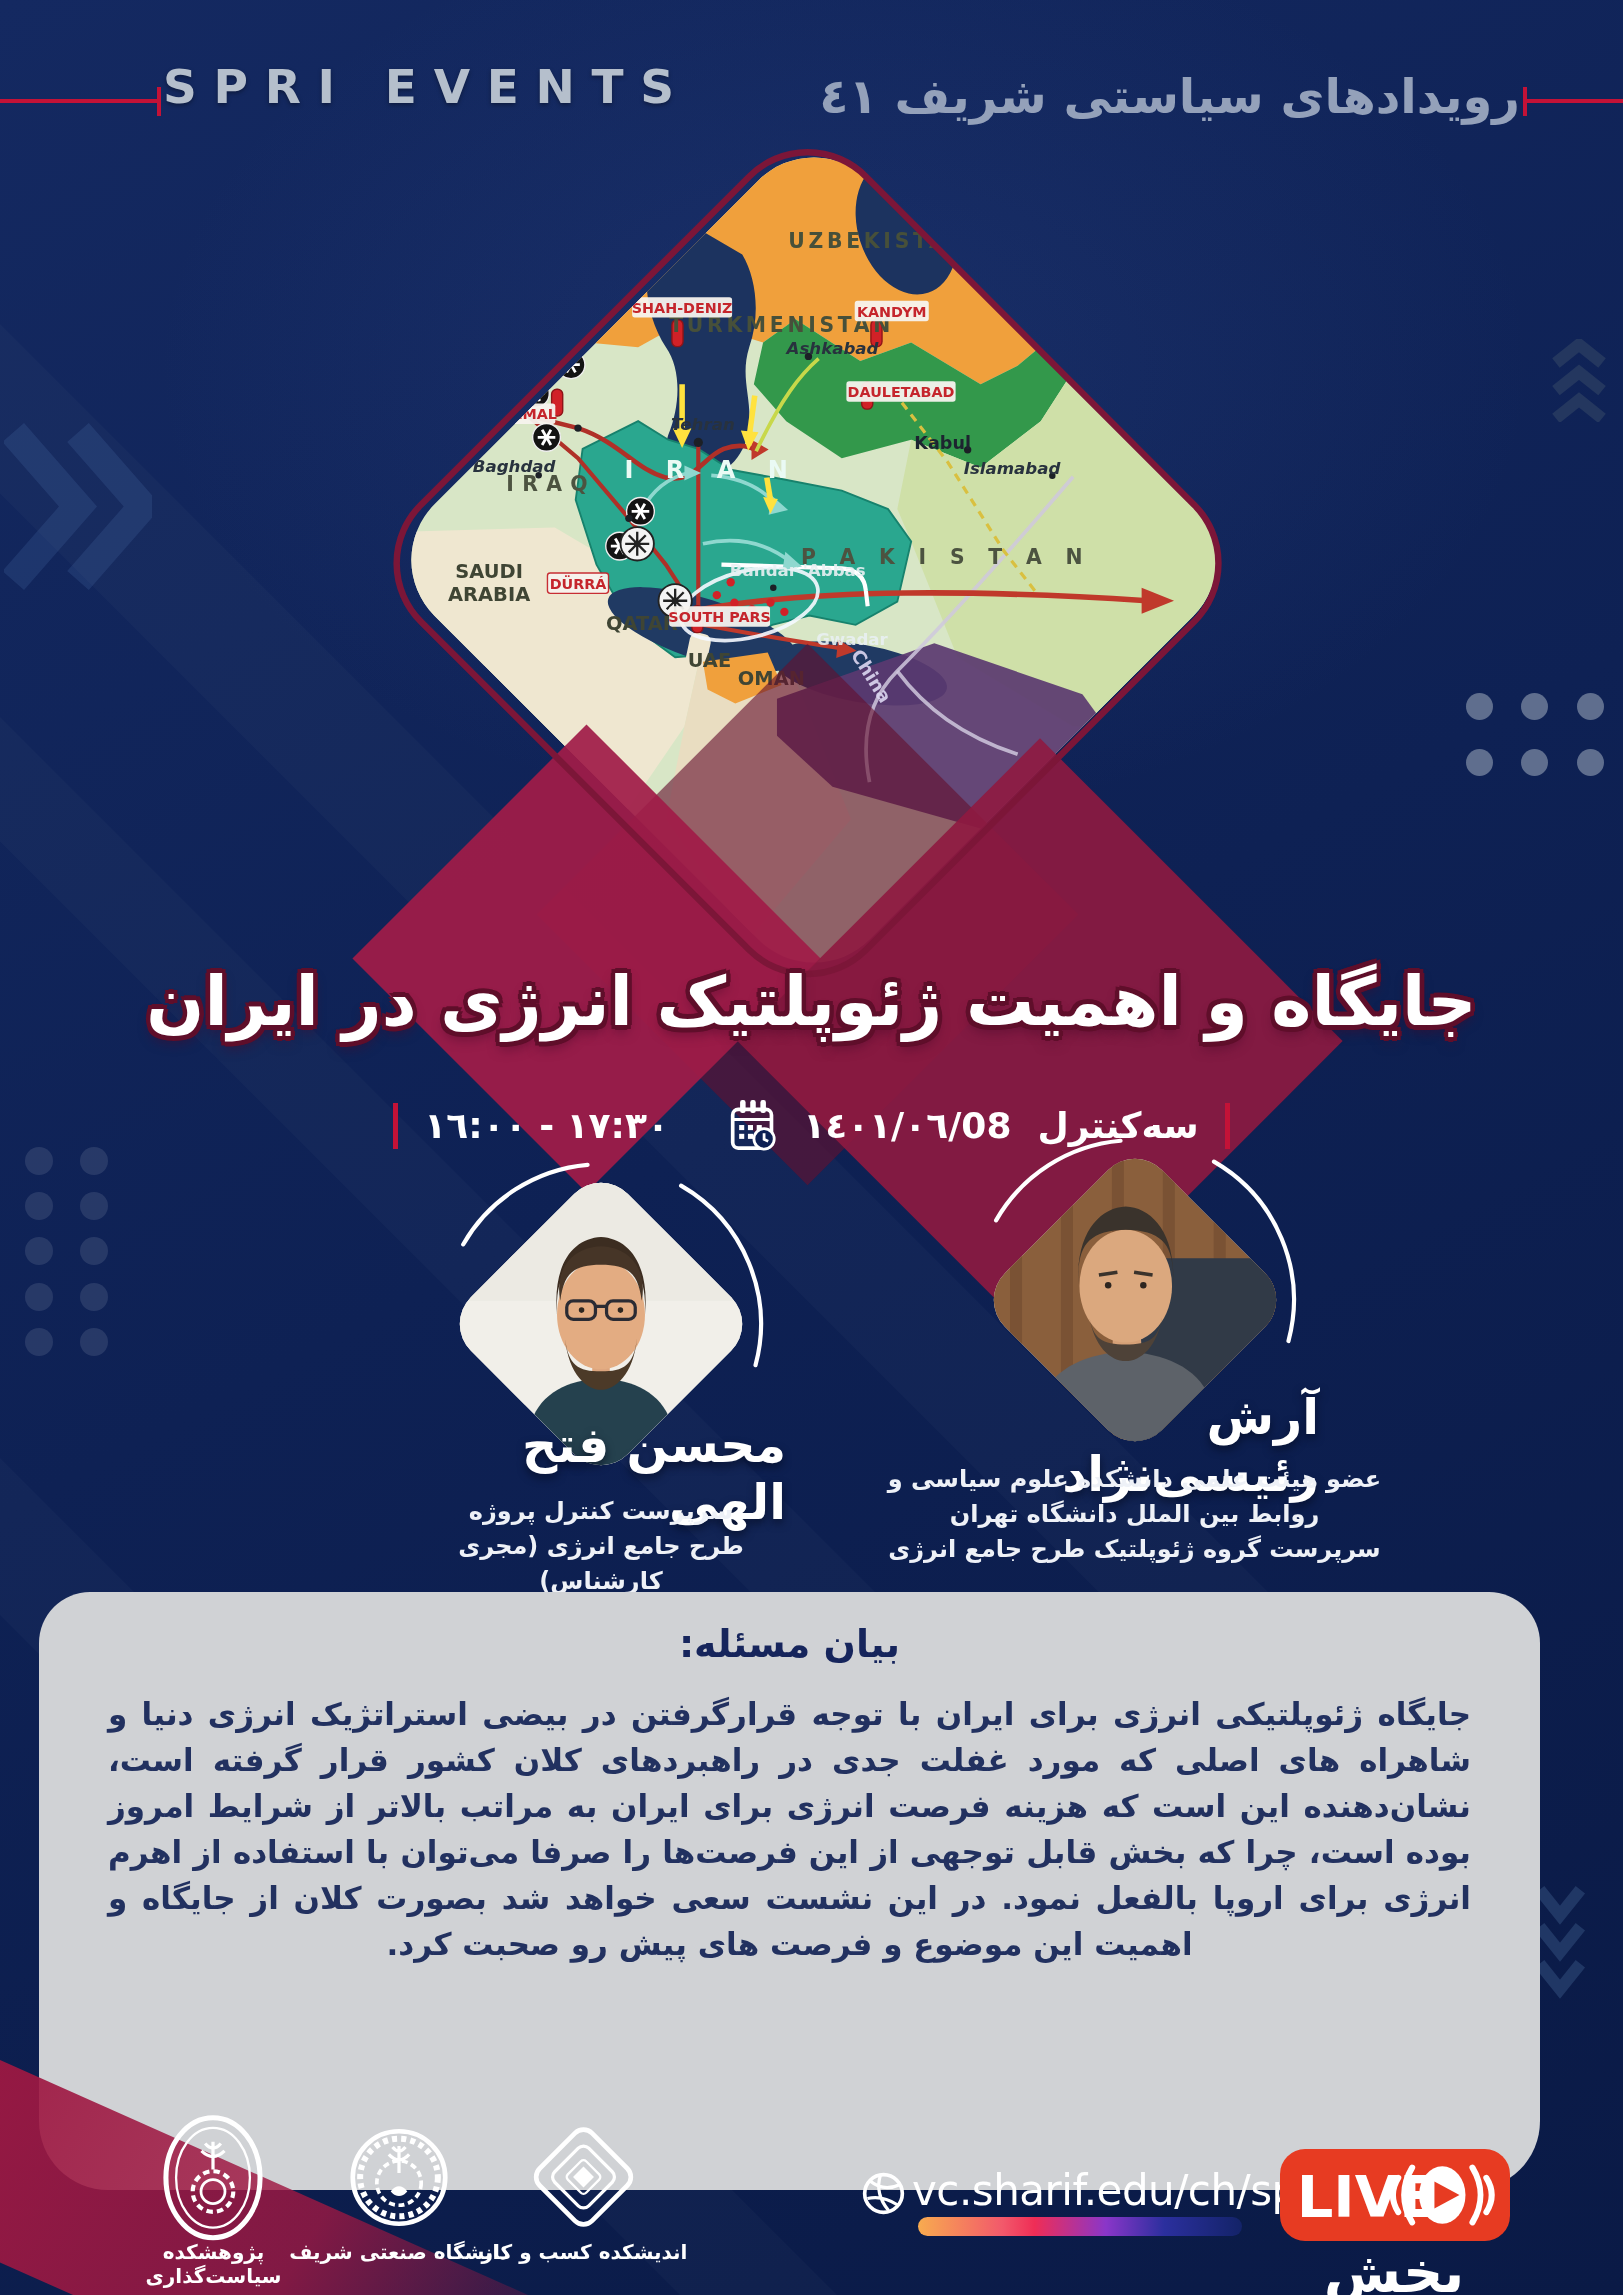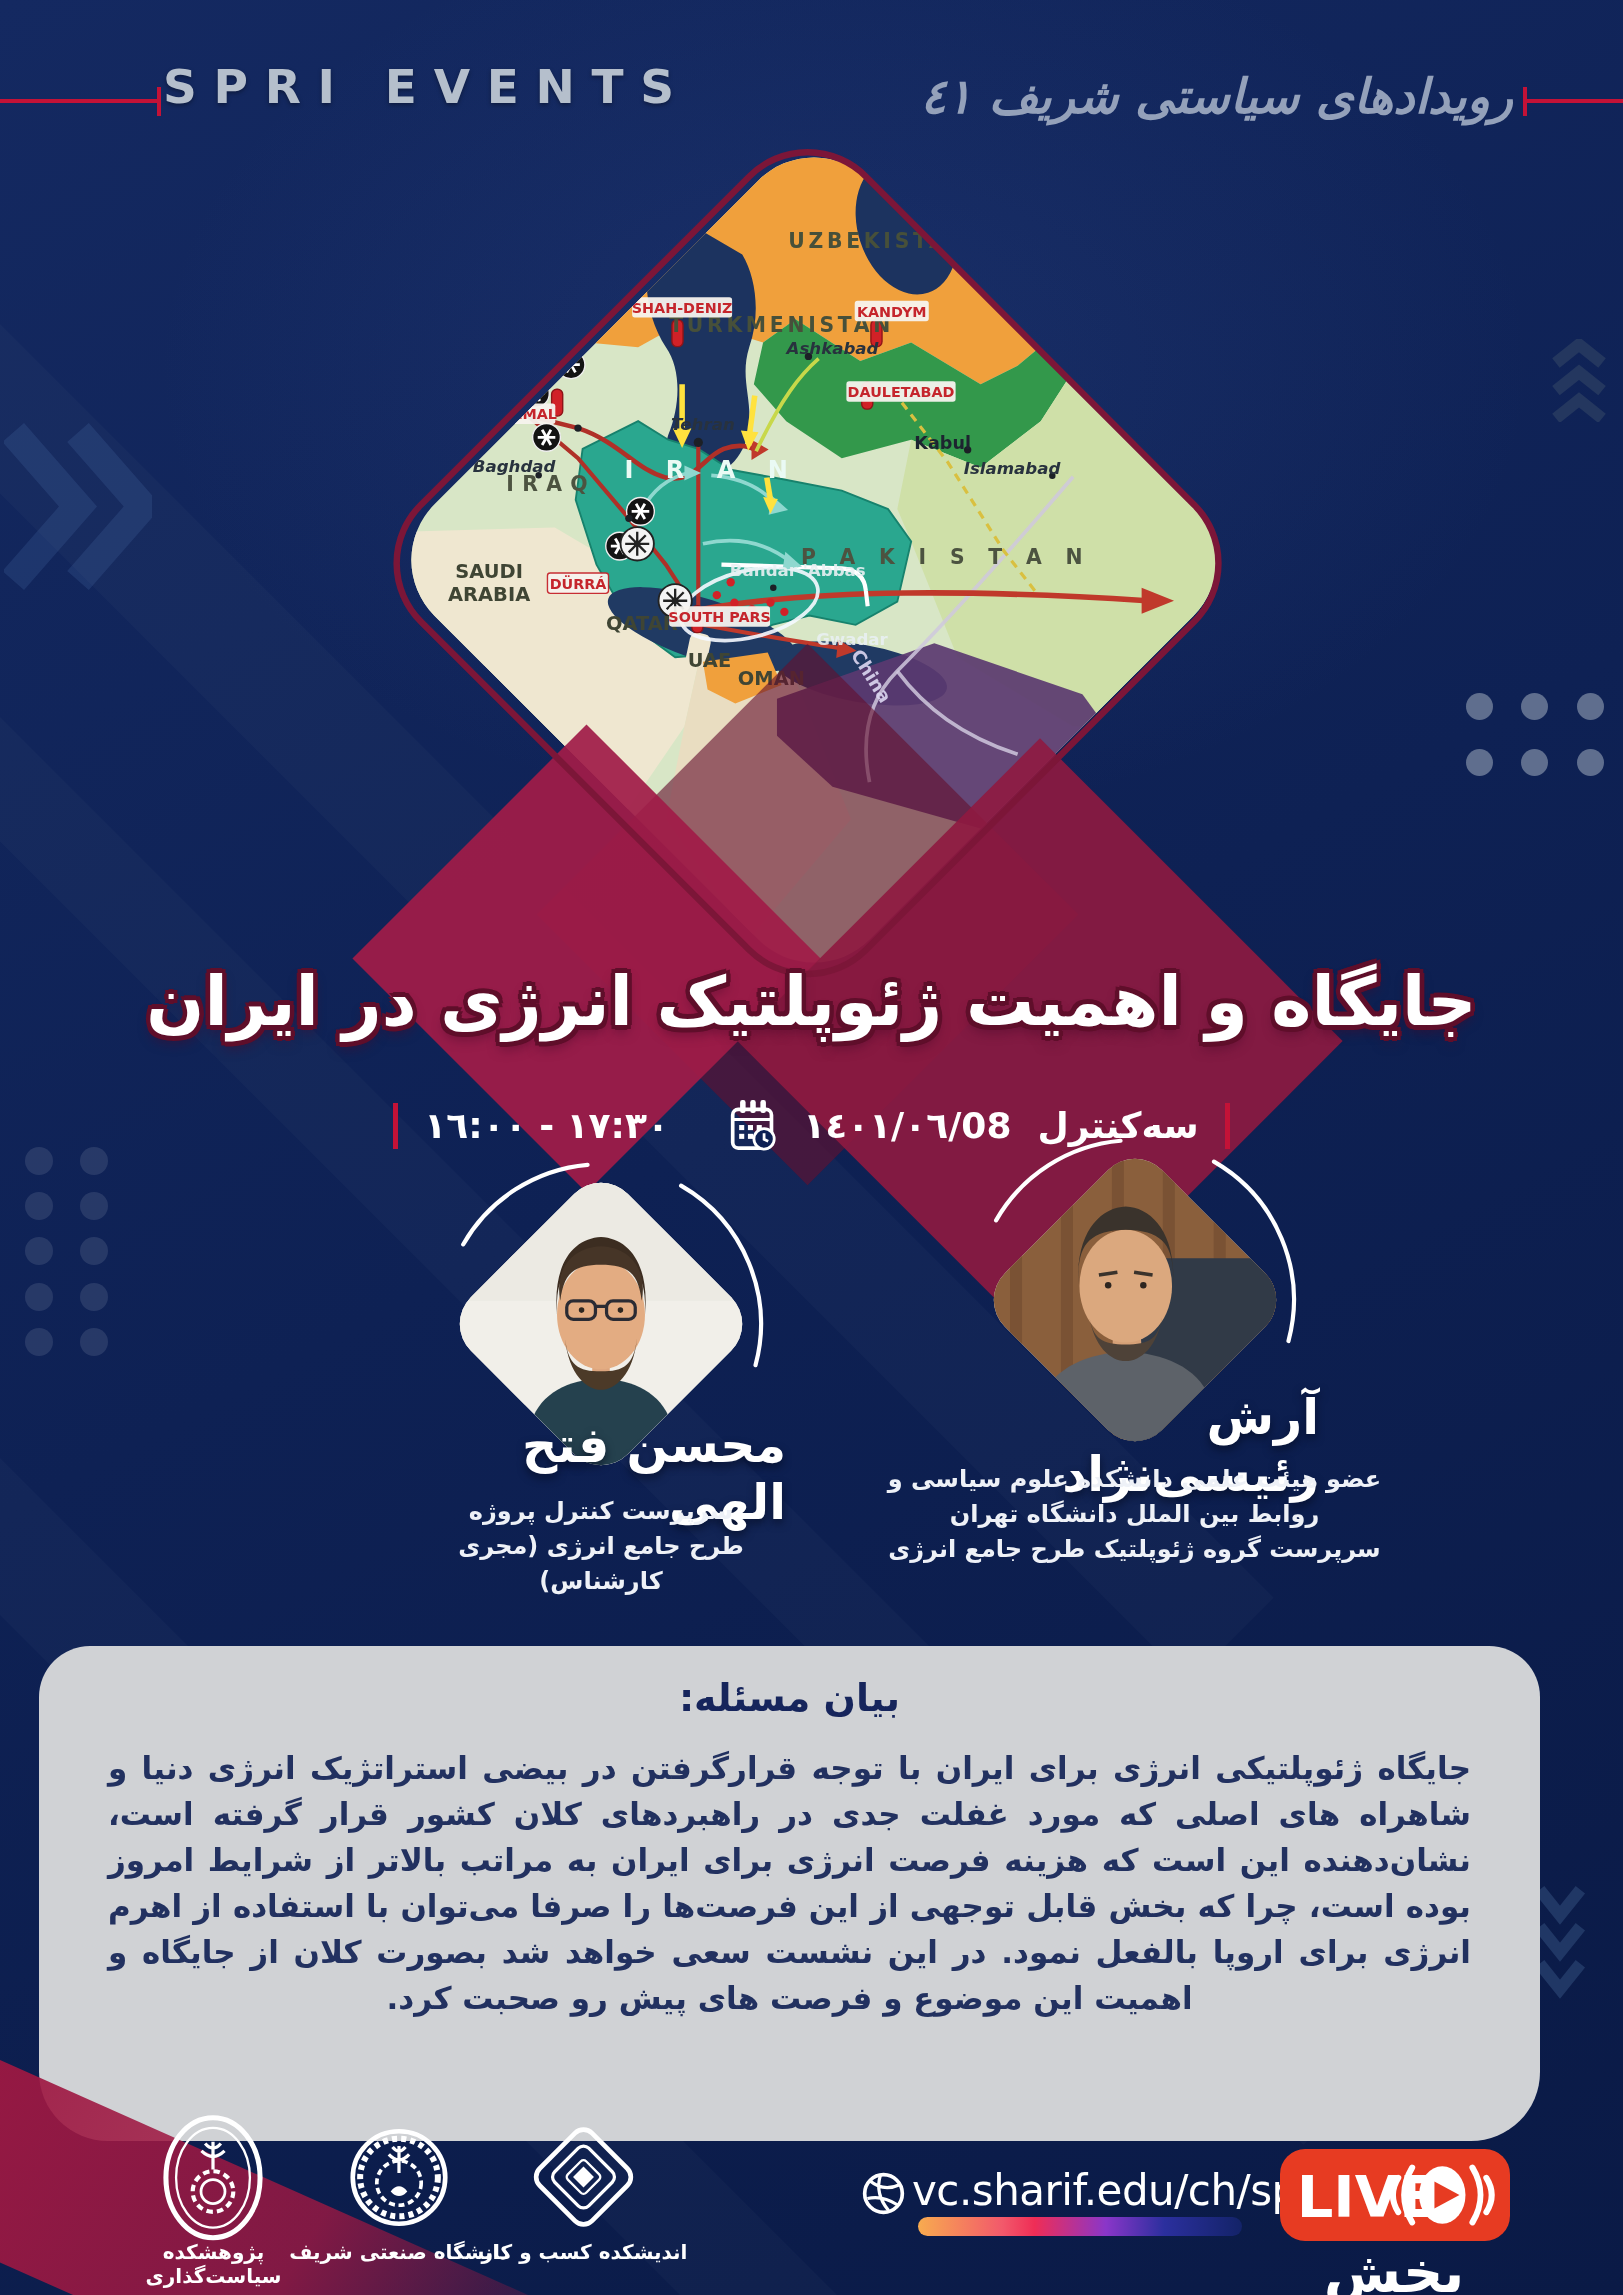--- a/index.html
+++ b/index.html
@@ -10,22 +10,22 @@
       radial-gradient(ellipse 1111px 740px at 52% 16%, rgba(70,100,175,.16), rgba(0,0,0,0) 62%),
       linear-gradient(152deg,#142961 0%,#0e2154 48%,#0a1a46 100%);}
   .abs{position:absolute;}
   
   .streak{position:absolute;background:rgba(255,255,255,.023);transform-origin:0 0;}
   .dot{position:absolute;border-radius:50%;}
   
   .redline{position:absolute;background:#c31237;}
   .brand{position:absolute;left:163px;top:59px;font-size:47px;font-weight:600;
          letter-spacing:16.7px;color:#b5bfcc;text-shadow:0 1.9px 4.6px rgba(0,0,0,.35);}
-  .series{position:absolute;right:110px;top:68px;font-size:48px;font-weight:700;
-          color:#94a1ba;direction:rtl;font-style:italic;}
+  .series{position:absolute;right:103px;top:68px;font-size:48px;font-weight:700;
+          color:#94a1ba;direction:rtl;}
   
   #map-svg{position:absolute;left:379px;top:125px;width:870px;height:870px;}
   #outline-svg{position:absolute;left:361px;top:106px;width:907px;height:907px;z-index:15;pointer-events:none;}
   #map-svg text{paint-order:stroke;}
   #map-svg .country{font-size:44px;font-weight:700;fill:#47503a;letter-spacing:8px;}
   #map-svg .country-sm{font-size:42px;font-weight:700;fill:#3f4534;}
   #map-svg .country-sp{font-size:44px;font-weight:700;fill:#4c5340;letter-spacing:18px;}
   #map-svg .iran{font-size:52px;font-weight:700;fill:#eafaf4;letter-spacing:26px;}
   #map-svg .city{font-size:36px;font-style:italic;font-weight:600;fill:#28323e;}
   #map-svg .city-b{font-size:38px;font-weight:700;fill:#1d2430;}
@@ -48,21 +48,21 @@
   .photo{position:absolute;width:222px;height:222px;border-radius:38px;overflow:hidden;
          transform:rotate(45deg);z-index:22;background:#e9e7e2;}
   .photo-inner{position:absolute;left:-51px;top:-51px;width:324px;height:324px;
                transform:rotate(-45deg);}
   .sp-name{position:absolute;direction:rtl;color:#fff;font-weight:800;
            font-size:49px;z-index:22;text-shadow:0 3.7px 8.3px rgba(5,10,30,.65);}
   .sp-bio{position:absolute;direction:rtl;text-align:center;color:#eef1f7;font-weight:600;
           font-size:24px;line-height:35px;z-index:22;}
   #decor-svg{position:absolute;left:0;top:0;width:1623px;height:2295px;z-index:23;pointer-events:none;}
   
-  .problem-box{position:absolute;left:39px;top:1646px;width:1501px;height:495px;
+  .problem-box{position:absolute;left:39px;top:1592px;width:1501px;height:598px;
                background:#d0d2d5;border-radius:51px 51px 69px 69px;z-index:30;}
   .problem-head{margin:30px 0 0 0;text-align:center;direction:rtl;font-size:38px;font-weight:800;
                 color:#16255c;}
   .problem-body{margin:25px 69px 0 69px;direction:rtl;text-align:justify;text-align-last:center;
                 font-size:31px;line-height:46px;font-weight:700;color:#223160;}
   .ribbon{position:absolute;left:-56px;top:2035px;width:856px;height:185px;z-index:40;
           transform:rotate(24deg);transform-origin:0 0;
           background:linear-gradient(97deg,rgba(158,24,66,.96) 0%,rgba(158,24,66,.8) 48%,rgba(158,24,66,0) 86%);}
   
   .logo-label{position:absolute;width:241px;text-align:center;color:#fff;font-size:20px;

